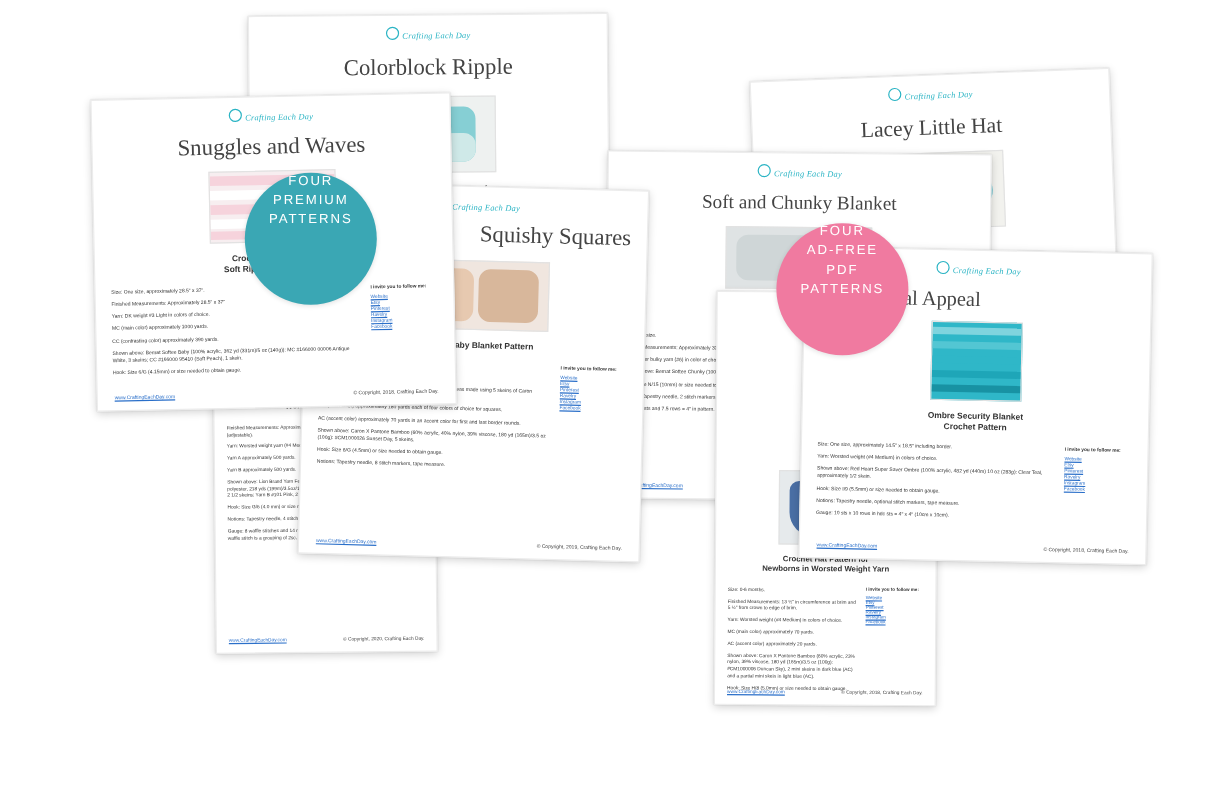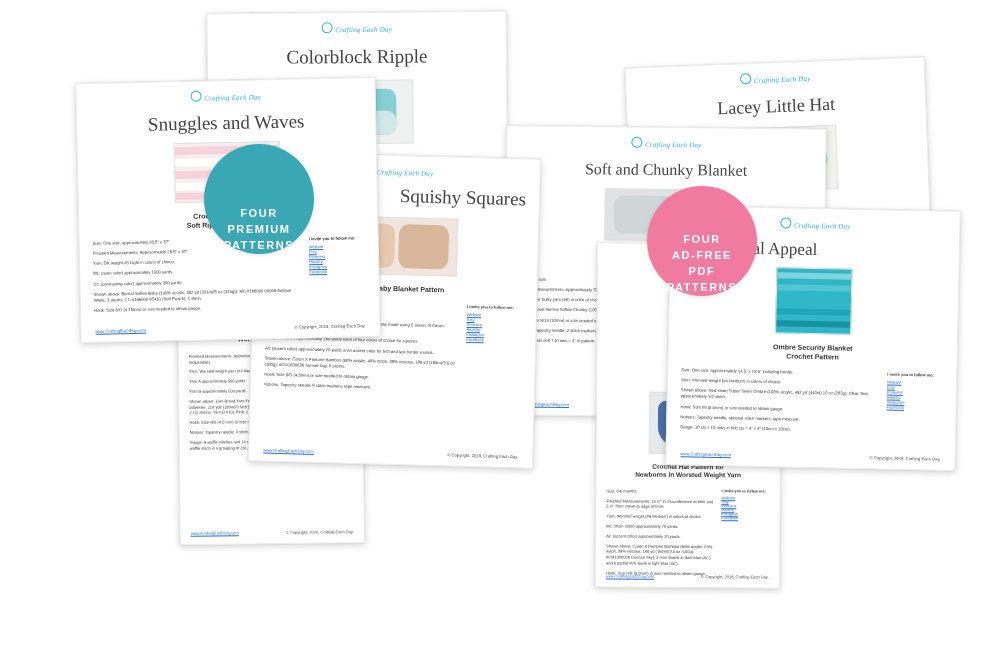--- a/index.html
+++ b/index.html
@@ -69,24 +69,24 @@
   .footer{
     position:absolute;left:14px;right:14px;bottom:8px;
     display:flex;justify-content:space-between;color:#444;
   }
   .footer .url{color:#2a6fc9;text-decoration:underline;}
 
   
   .badge{
     position:absolute;
     border-radius:50%;
-    display:flex;align-items:flex-end;justify-content:center;
+    display:flex;align-items:flex-start;justify-content:center;
     text-align:center;
     color:#ffffff;
-    font-weight:bold;
+    font-weight:normal;
     letter-spacing:1.6px;
     line-height:1.45;
     box-shadow:0 1px 4px rgba(0,0,0,0.12);
   }
   .badge span{display:block;}
 
   
   .stripes{position:absolute;left:0;top:0;right:0;bottom:0;}
   .stripes i{position:absolute;left:0;right:0;display:block;}
 </style>

